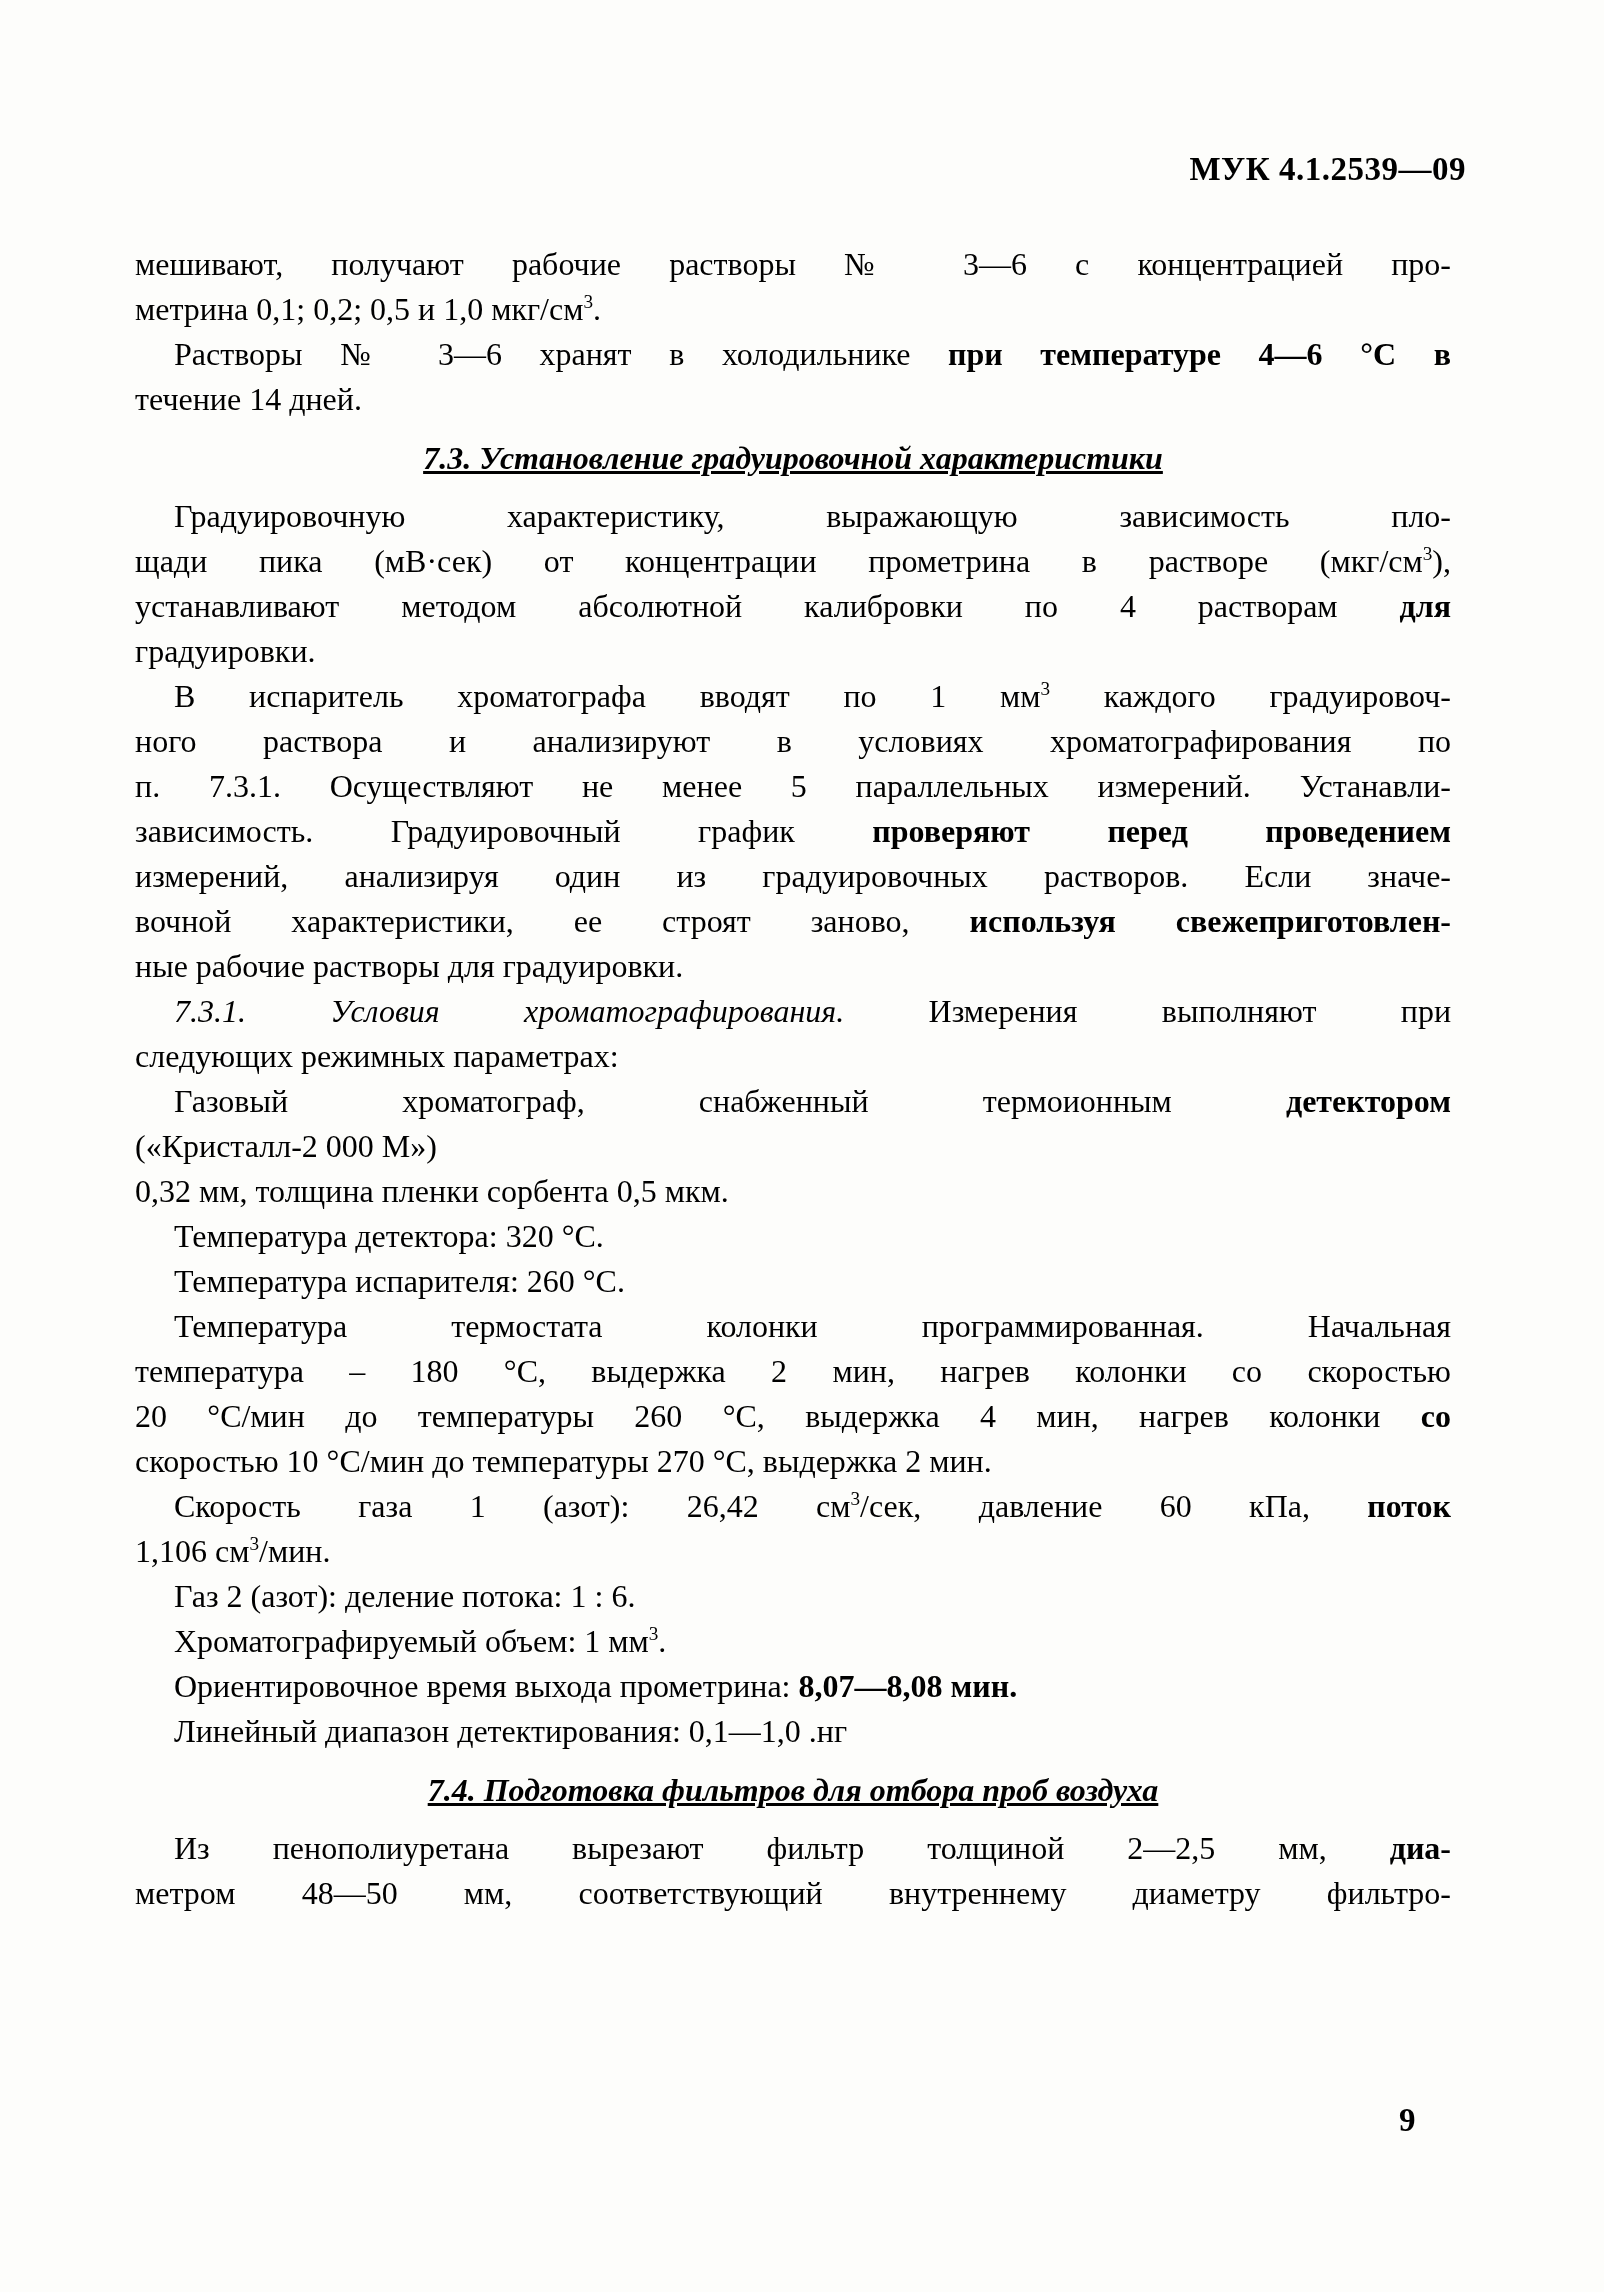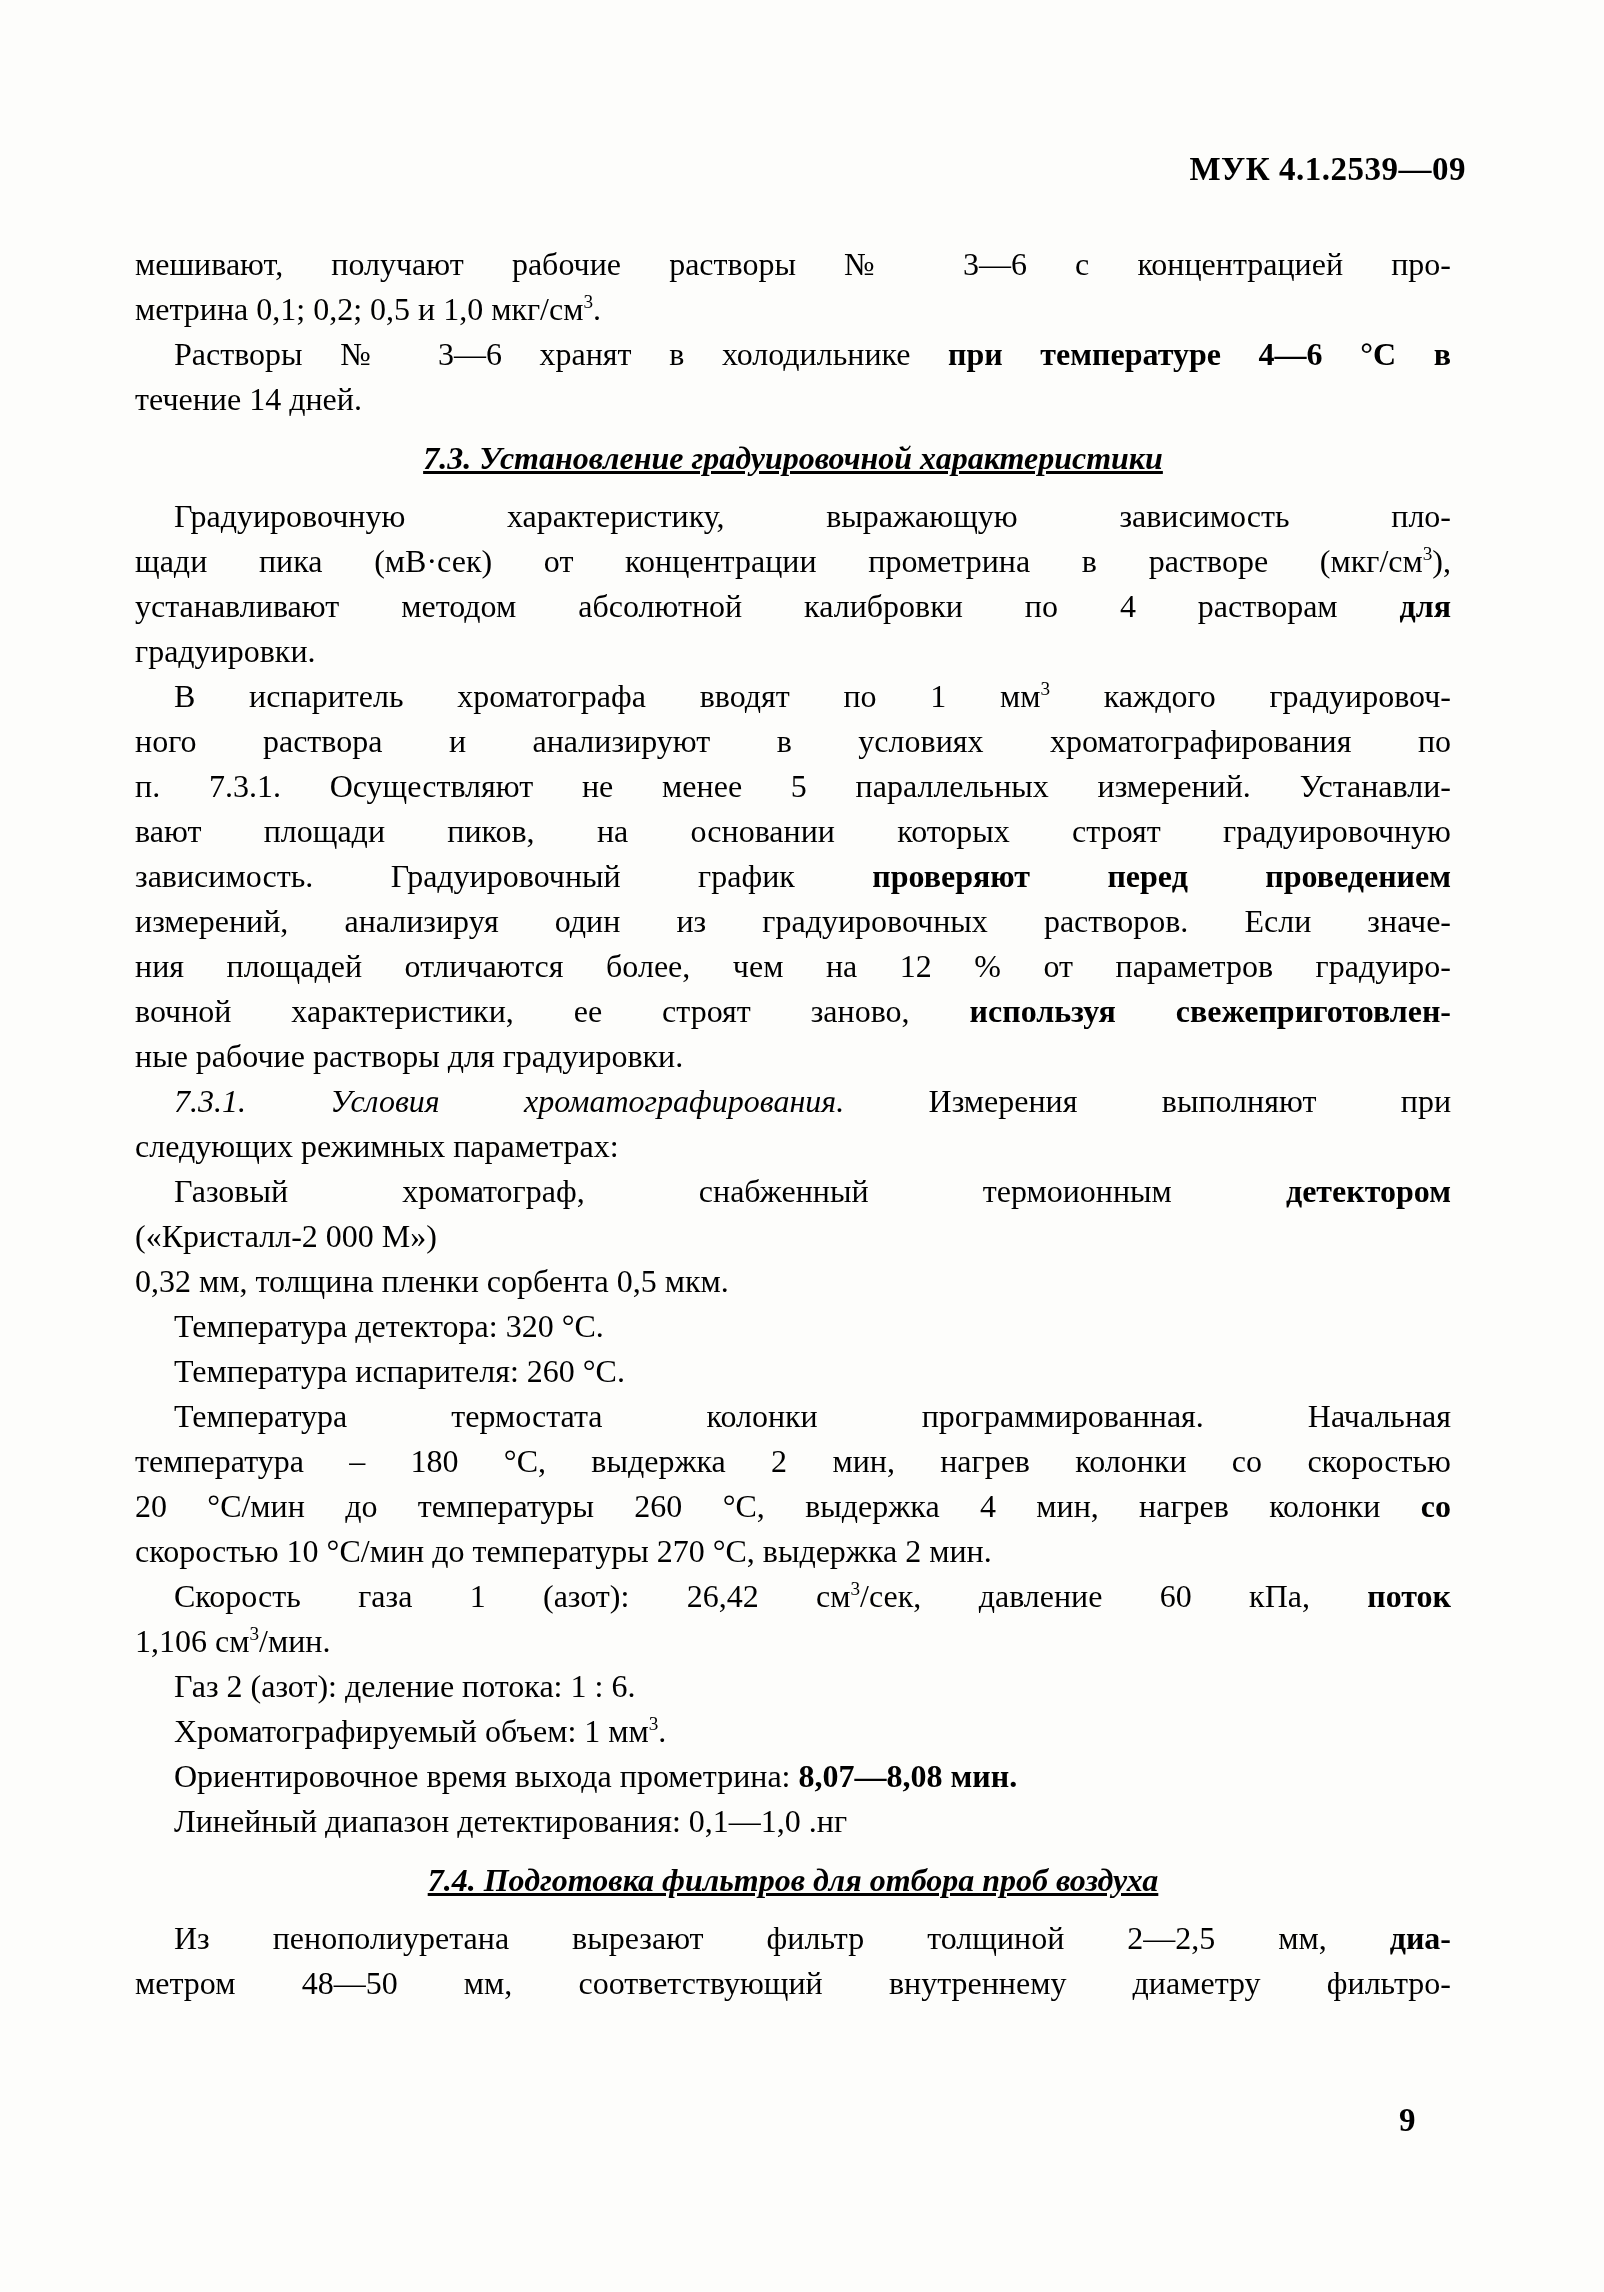--- a/index.html
+++ b/index.html
@@ -69,24 +69,22 @@
       <div class="para">
         <div class="line indent just"><span>Градуировочную характеристику, выражающую зависимость пло-</span></div>
         <div class="line just"><span>щади пика (мВ·сек) от концентрации прометрина в растворе (мкг/см</span><sup>3</sup><span>),</span></div>
         <div class="line just"><span>устанавливают методом абсолютной калибровки по 4 растворам </span><span class="b">для</span></div>
         <div class="line"><span>градуировки.</span></div>
       </div>
       <div class="para">
         <div class="line indent just"><span>В испаритель хроматографа вводят по 1 мм</span><sup>3</sup><span> каждого градуировоч-</span></div>
         <div class="line just"><span>ного раствора и анализируют в условиях хроматографирования по</span></div>
         <div class="line just"><span>п. 7.3.1. Осуществляют не менее 5 параллельных измерений. Устанавли-</span></div>
-        <div class="line just"><span>вают площади пиков, на основании которых строят градуировочную</span></div>
         <div class="line just"><span>зависимость. Градуировочный график </span><span class="b">проверяют перед проведением</span></div>
         <div class="line just"><span>измерений, анализируя один из градуировочных растворов. Если значе-</span></div>
-        <div class="line just"><span>ния площадей отличаются более, чем на 12 % от параметров градуиро-</span></div>
         <div class="line just"><span>вочной характеристики, ее строят заново, </span><span class="b">используя свежеприготовлен-</span></div>
         <div class="line"><span>ные рабочие растворы для градуировки.</span></div>
       </div>
       <div class="para">
         <div class="line indent just"><span class="i">7.3.1. Условия хроматографирования.</span><span> Измерения выполняют при</span></div>
         <div class="line"><span>следующих режимных параметрах:</span></div>
       </div>
       <div class="para">
         <div class="line indent just"><span>Газовый хроматограф, снабженный термоионным </span><span class="b">детектором</span></div>
         <div class="line"><span>(«Кристалл-2 000 М»)</span></div>

